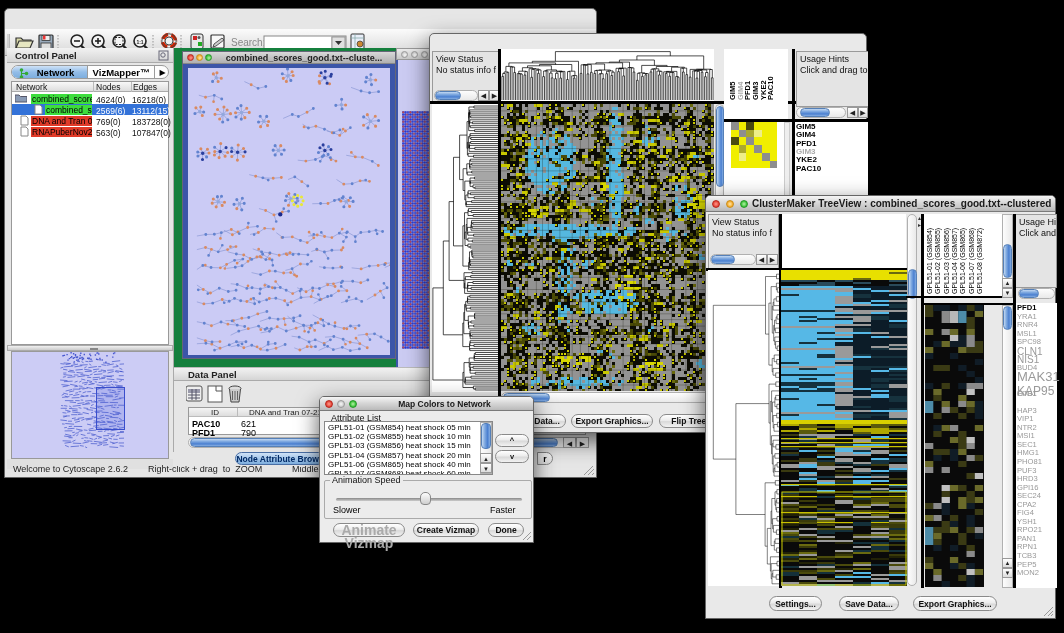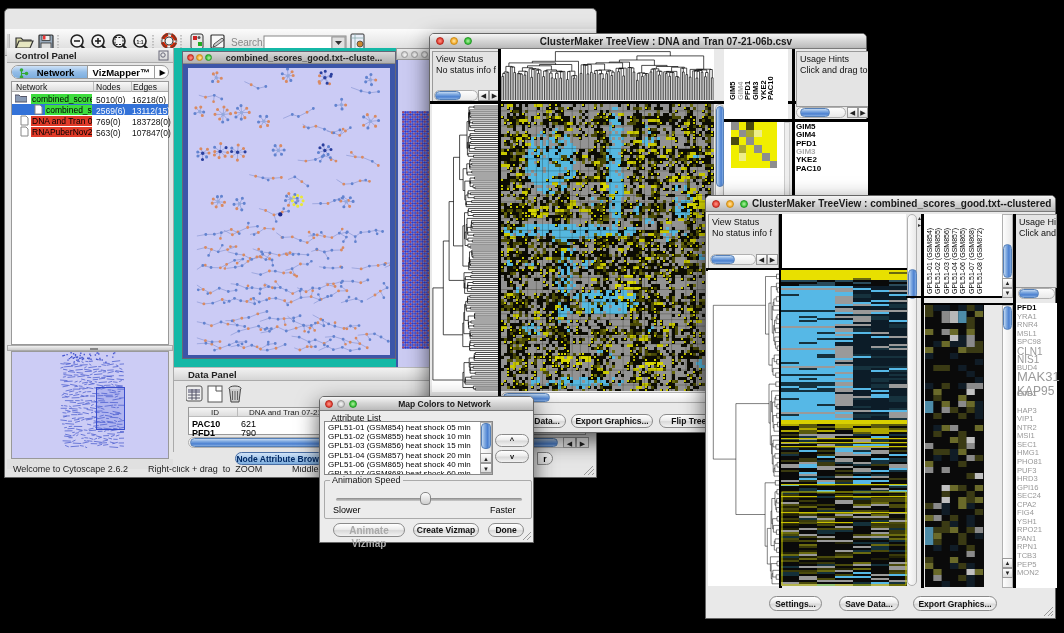--- a/index.html
+++ b/index.html
@@ -106,21 +106,21 @@
           <span class="abs" style="left:84px">Nodes</span>
           <span class="abs" style="left:121px">Edges</span>
           <i class="abs" style="left:81px;top:0;width:1px;height:10px;background:#bbb"></i>
           <i class="abs" style="left:119px;top:0;width:1px;height:10px;background:#bbb"></i>
         </div>
         <div class="abs" style="left:0;top:11px;width:100%;height:11px;font-size:8.5px;color:#111">
           <svg class="abs" style="left:3px;top:1px" width="12" height="9">
             <path d="M0 8V1h4l1.5 1.5H12V8z" fill="#8a9bb5" stroke="#556"></path>
           </svg>
           <span class="abs" style="left:19px;top:1px;background:#3ddd3d;color:#000;padding:0 1px;max-width:61px;overflow:hidden;white-space:nowrap">combined_scores_</span>
-          <span class="abs" style="left:84px;top:1.5px">5010(0)</span>
+          <span class="abs" style="left:84px;top:1.5px">4624(0)</span>
           <span class="abs" style="left:120px;top:1.5px">16218(0)</span>
         </div>
         <div class="abs" style="left:0;top:22px;width:100%;height:11px;background:#3372d8;font-size:8.5px;color:#fff">
           <svg class="abs" style="left:22px;top:0" width="9" height="11">
             <path d="M1 10V1h5l2 2v7z" fill="#fff" stroke="#888"></path>
           </svg>
           <span class="abs" style="left:33px;top:1px;background:#3ddd3d;color:#000;padding:0 1px;max-width:47px;overflow:hidden;white-space:nowrap">combined_sco</span>
           <span class="abs" style="left:84px;top:1.5px">2569(6)</span>
           <span class="abs" style="left:120px;top:1.5px">13112(15)</span>
         </div>
@@ -154,21 +154,21 @@
       <div class="abs" style="left:0;top:411px;width:166px;height:10px;background:#e0e0e0"></div>
     </div>
     <div class="abs" style="left:0;top:455px;width:100%;height:15px;font-size:9px;color:#222">
       <span class="abs" style="left:8px">Welcome to Cytoscape 2.6.2</span>
       <span class="abs" style="left:143px">Right-click + drag&nbsp; to&nbsp; ZOOM</span>
       <span class="abs" style="left:287px">Middle-click + drag&nbsp; to&nbsp; PAN</span>
     </div>
     <svg class="abs" style="right:1px;bottom:1px" width="12" height="12">
       <path d="M11 1L1 11M11 5L5 11M11 9L9 11" stroke="#999" stroke-width="1"></path>
     </svg>
-    <div class="abs" style="left:168px;top:39px;width:423px;height:404px;background:#14b8a6;border-left:1px solid #aaa;overflow:hidden">
+    <div class="abs" style="left:168px;top:39px;width:423px;height:404px;background:#15803d;border-left:1px solid #aaa;overflow:hidden">
       <div class="abs" style="left:222px;top:0;width:90px;height:345px;background:#cbcbf2;border:2px solid #3c55a8">
         <div class="abs" style="left:-2px;top:-2px;width:90px;height:12px;background:linear-gradient(#ececec,#c8c8c8);border:1px solid #999">
           <i class="tl n" style="left:4px;width:7px;height:7px;margin-top:-3.5px"></i>
           <i class="tl n" style="left:14px;width:7px;height:7px;margin-top:-3.5px"></i>
           <i class="tl n" style="left:24px;width:7px;height:7px;margin-top:-3.5px"></i>
         </div>
         <svg class="abs" style="left:4px;top:61px" width="33" height="238">
           <defs>
             <pattern id="bgrid" width="2.4" height="2.4" patternUnits="userSpaceOnUse">
               <rect width="2.4" height="2.4" fill="#97a0ea"></rect>
@@ -226,21 +226,20 @@
         <div class="arrbox" style="left:389px;top:70px;width:13px;height:11px;font-size:7px;line-height:11px">◀</div>
         <div class="arrbox" style="left:402px;top:70px;width:13px;height:11px;font-size:7px;line-height:11px">▶</div>
       </div>
     </div>
     <div class="abs" style="left:168px;top:443px;width:423px;height:14px;background:#e6e6e6">
       <div class="abs" style="left:62px;top:0;width:90px;height:13px;background:linear-gradient(#cfe2f7,#7daede);border:1.5px solid #4a6fa5;border-radius:8px;font-size:8.5px;font-weight:bold;text-align:center;line-height:12px;color:#002a66">Node Attribute Brows</div>
       <div class="abs" style="left:364px;top:0;width:16px;height:13px;background:linear-gradient(#fff,#ddd);border:1px solid #888;border-radius:0 8px 8px 0;font-size:8.5px;font-weight:bold;text-align:center;line-height:12px">r</div>
     </div>
   </div>
 <div class="win" style="left:429px;top:33px;width:438px;height:400px;background:#e9e9e9">
-    <div class="tbar" style="height:15px;font-size:10px;font-weight:bold;line-height:15px">ClusterMaker TreeView : DNA and Tran 07-21-06b.csv<i class="tl r" style="left:6px;width:8px;height:8px;margin-top:-4px"></i><i class="tl y" style="left:20px;width:8px;height:8px;margin-top:-4px"></i><i class="tl g" style="left:34px;width:8px;height:8px;margin-top:-4px"></i></div>
     <div class="statuspanel" style="left:2px;top:17px;width:67px;height:54px">View Status<br>No status info f</div>
     <div class="sbh" style="left:4px;top:56px;width:44px;height:11px"></div>
     <div class="thh" style="left:5px;top:57px;width:26px;height:9px"></div>
     <div class="arrbox" style="left:48px;top:56px;width:11px;height:11px;font-size:7px;line-height:10px">◀</div>
     <div class="arrbox" style="left:59px;top:56px;width:11px;height:11px;font-size:7px;line-height:10px">▶</div>
     <div class="abs" style="left:71px;top:15px;width:213px;height:53px;background:#fff"><svg width="213" height="53" viewBox="0 0 213 53">
         <path d="M0.9 51V27.4H2.6V51M1.7 27.4V24.5H4.3V51M6 51V23.2H7.7V51M3 24.5V23H6.8V23.2M12.8 51V23.5H14.5V51M11.1 51V18H13.6V23.5M9.4 51V17.9H12.4V18M4.9 23V17.4H10.9V17.9M19.6 51V25H21.3V51M17.9 51V24.7H20.4V25M16.2 51V24.6H19.2V24.7M23 51V26H24.7V51M23.9 26V22.6H26.4V51M17.7 24.6V22.2H25.1V22.6M29.8 51V28.3H31.5V51M30.7 28.3V20.3H33.2V51M36.6 51V24.3H38.3V51M34.9 51V21.1H37.5V24.3M36.2 21.1V20.9H40V51M31.9 20.3V20H38.1V20.9M28.1 51V19.7H35V20M21.4 22.2V18.7H31.6V19.7M41.7 51V27.6H43.5V51M42.6 27.6V22H45.2V51M43.9 22V21.8H46.9V51M50.3 51V28.9H52V51M48.6 51V24.1H51.1V28.9M53.7 51V29.7H55.4V51M54.5 29.7V24.3H57.1V51M58.8 51V29.1H60.5V51M59.6 29.1V22.8H62.2V51M55.8 24.3V22.7H60.9V22.8M58.4 22.7V22.4H63.9V51M49.8 24.1V22.1H61.1V22.4M45.4 21.8V20.9H55.5V22.1M26.5 18.7V16.8H50.4V20.9M65.6 51V30.5H67.3V51M66.5 30.5V22.6H69V51M72.4 51V29.1H74.1V51M70.7 51V26.8H73.3V29.1M72 26.8V26.6H75.8V51M67.7 22.6V22.2H73.9V26.6M38.5 16.8V15.5H70.8V22.2M7.9 17.4V13.9H54.6V15.5M31.3 13.9V12.3H77.5V51M79.2 51V24.4H80.9V51M86.1 51V24.9H87.8V51M84.3 51V16.2H86.9V24.9M82.6 51V16H85.6V16.2M80.1 24.4V15.8H84.1V16M89.5 51V23.3H91.2V51M82.1 15.8V15.6H90.3V23.3M92.9 51V24.4H94.6V51M93.7 24.4V21.6H96.3V51M98 51V24.9H99.7V51M101.4 51V29.7H103.1V51M98.8 24.9V24.7H102.2V29.7M95 21.6V21.3H100.5V24.7M104.8 51V24.7H106.5V51M105.6 24.7V22.2H108.2V51M109.9 51V26.5H111.6V51M110.8 26.5V23.2H113.3V51M106.9 22.2V21.9H112V23.2M97.8 21.3V21H109.5V21.9M86.2 15.6V15H103.6V21M116.7 51V22.6H118.4V51M117.6 22.6V19.8H120.1V51M121.8 51V26.9H123.5V51M118.9 19.8V19.5H122.7V26.9M115 51V19.3H120.8V19.5M117.9 19.3V19.1H125.2V51M94.9 15V13.8H121.6V19.1M132.1 51V23H133.8V51M130.4 51V18.9H132.9V23M128.7 51V18.7H131.6V18.9M126.9 51V18.5H130.1V18.7M108.2 13.8V13.1H128.5V18.5M135.5 51V31.3H137.2V51M136.3 31.3V24.3H138.9V51M140.6 51V27.3H142.3V51M144 51V25.8H145.7V51M144.8 25.8V24.6H147.4V51M141.4 27.3V24.5H146.1V24.6M137.6 24.3V23.8H143.8V24.5M149.1 51V22.9H150.8V51M150 22.9V20.2H152.5V51M151.2 20.2V19.9H154.2V51M157.6 51V25.9H159.3V51M158.5 25.9V22.3H161V51M155.9 51V22.1H159.8V22.3M152.7 19.9V19.8H157.8V22.1M164.4 51V24.4H166.1V51M167.8 51V27.2H169.5V51M171.3 51V23.5H173V51M168.7 27.2V23.4H172.1V23.5M165.3 24.4V23.1H170.4V23.4M162.7 51V22.8H167.8V23.1M176.4 51V28.2H178.1V51M174.7 51V27.5H177.2V28.2M165.3 22.8V22.4H175.9V27.5M181.5 51V23H183.2V51M179.8 51V19.1H182.3V23M184.9 51V25.6H186.6V51M181 19.1V19.1H185.7V25.6M170.6 22.4V18.2H183.4V19.1M155.3 19.8V17.5H177V18.2M140.7 23.8V16.4H166.1V17.5M118.4 13.1V11H153.4V16.4M188.3 51V28.1H190V51M195.1 51V29.1H196.8V51M196 29.1V22.3H198.5V51M193.4 51V22H197.2V22.3M191.7 51V21.8H195.3V22M200.2 51V23.2H201.9V51M193.5 21.8V21.5H201.1V23.2M203.6 51V27.7H205.3V51M204.5 27.7V23.5H207V51M197.3 21.5V20.9H205.8V23.5M189.1 28.1V20.4H201.5V20.9M210.4 51V28.8H212.1V51M208.7 51V20.5H211.3V28.8M195.3 20.4V20.2H210V20.5M135.9 11V6.9H202.7V20.2M54.4 12.3V2.6H169.3V6.9" fill="none" stroke="#000" stroke-width="0.7"></path>
       </svg></div>
     <div class="bline" style="left:68px;top:15px;width:2.5px;height:357px"></div>
     <div class="bline" style="left:0;top:67px;width:438px;height:2.5px"></div>
@@ -347,21 +346,21 @@
     <div class="arrbox" style="left:160px;top:56px;width:12px;height:10px;font-size:6px;line-height:10px">▲</div>
     <div class="arrbox" style="left:160px;top:66px;width:12px;height:10px;font-size:6px;line-height:10px">▼</div>
     <div class="pill" style="left:175px;top:37px;width:34px;height:13px;font-size:7.5px;line-height:12px">^</div>
     <div class="pill" style="left:175px;top:53px;width:34px;height:13px;font-size:7.5px;line-height:12px">v</div>
     <div class="abs" style="left:4px;top:83px;width:208px;height:39px;border:1px solid #aaa;border-radius:2px"></div>
     <div class="abs" style="left:10px;top:78px;font-size:9px;background:#ececec;padding:0 2px;color:#111">Animation Speed</div>
     <div class="abs" style="left:16px;top:101px;width:186px;height:3px;background:linear-gradient(#888,#ccc);border-radius:2px"></div>
     <div class="abs" style="left:100px;top:95px;width:11px;height:13px;background:linear-gradient(#fdfdfd,#cfcfcf);border:1px solid #888;border-radius:5px 5px 4px 4px"></div>
     <div class="abs" style="left:13px;top:108px;font-size:9px">Slower</div>
     <div class="abs" style="left:170px;top:108px;font-size:9px">Faster</div>
-    <div class="pill" style="left:13px;top:126px;width:72px;height:14px;font-size:10px;line-height:13px;color:#aaa">Animate Vizmap</div>
+    <div class="pill" style="left:13px;top:126px;width:72px;height:14px;font-size:14px;line-height:13px;color:#aaa">Animate Vizmap</div>
     <div class="pill" style="left:93px;top:126px;width:66px;height:14px;font-size:8.5px;line-height:13px">Create Vizmap</div>
     <div class="pill" style="left:168px;top:126px;width:36px;height:14px;font-size:8.5px;line-height:13px">Done</div>
     <svg class="abs" style="right:1px;bottom:1px" width="10" height="10">
       <path d="M9 1L1 9M9 5L5 9" stroke="#999" stroke-width="1"></path>
     </svg>
   </div>
 <div class="win" style="left:705px;top:195px;width:351px;height:424px;background:#e9e9e9;z-index:50">
     <div class="tbar" style="height:16px;font-size:10px;font-weight:bold;line-height:16px">ClusterMaker TreeView : combined_scores_good.txt--clustered<i class="tl r" style="left:6px;width:8px;height:8px;margin-top:-4px"></i><i class="tl y" style="left:20px;width:8px;height:8px;margin-top:-4px"></i><i class="tl g" style="left:34px;width:8px;height:8px;margin-top:-4px"></i></div>
     <div class="statuspanel" style="left:2px;top:18px;width:71px;height:55px">View Status<br>No status info f</div>
     <div class="sbh" style="left:4px;top:58px;width:46px;height:11px"></div>

